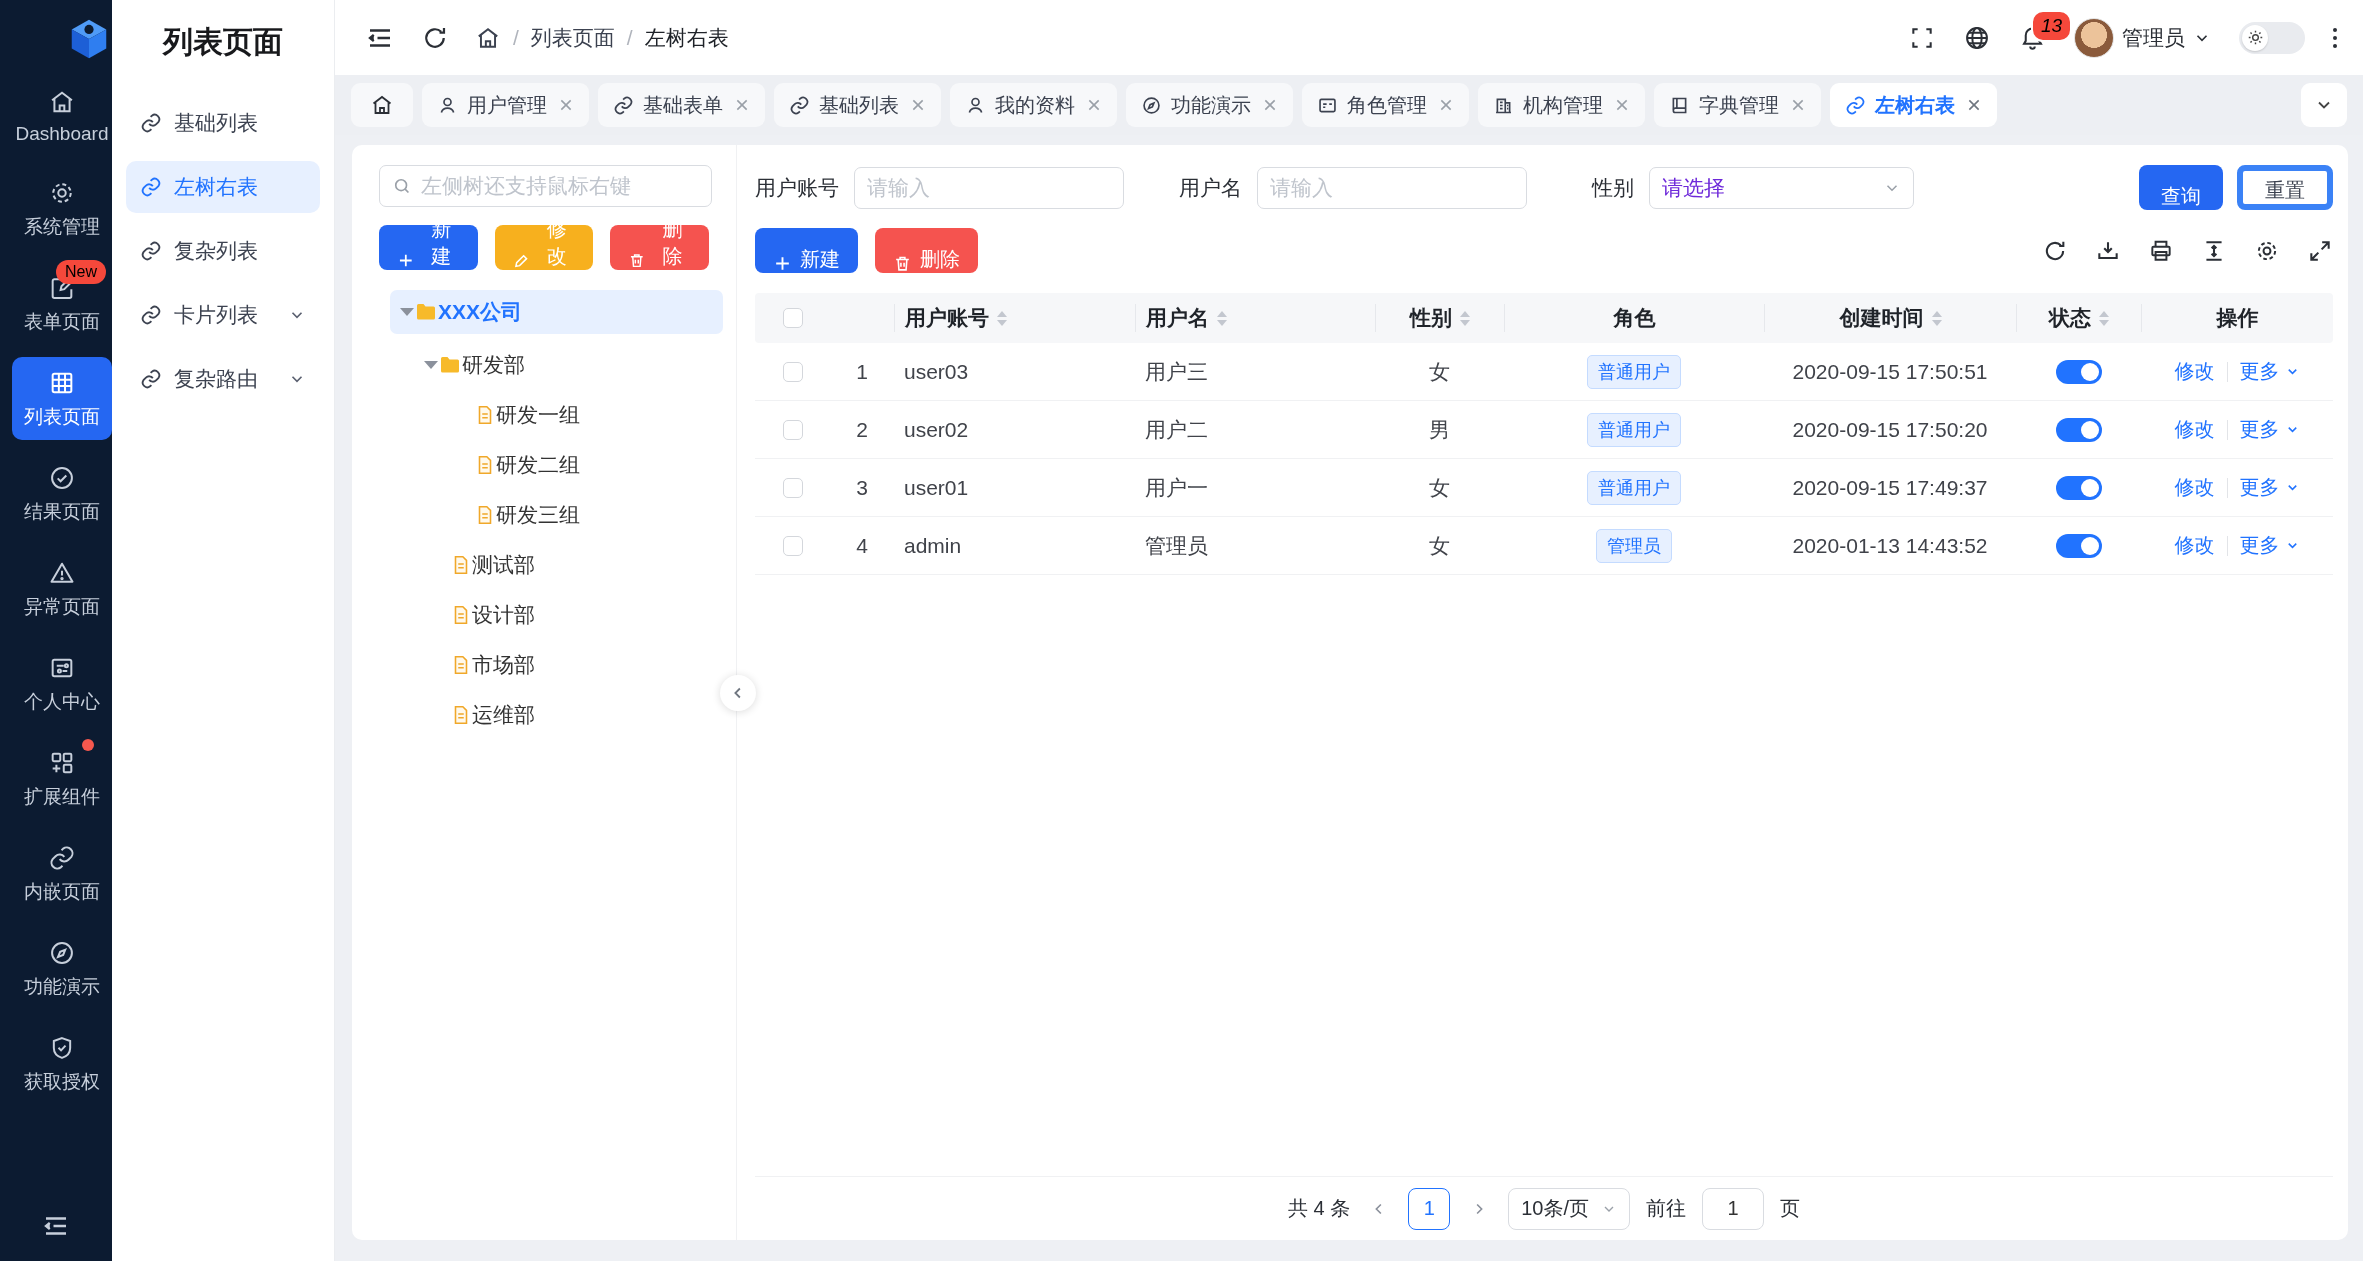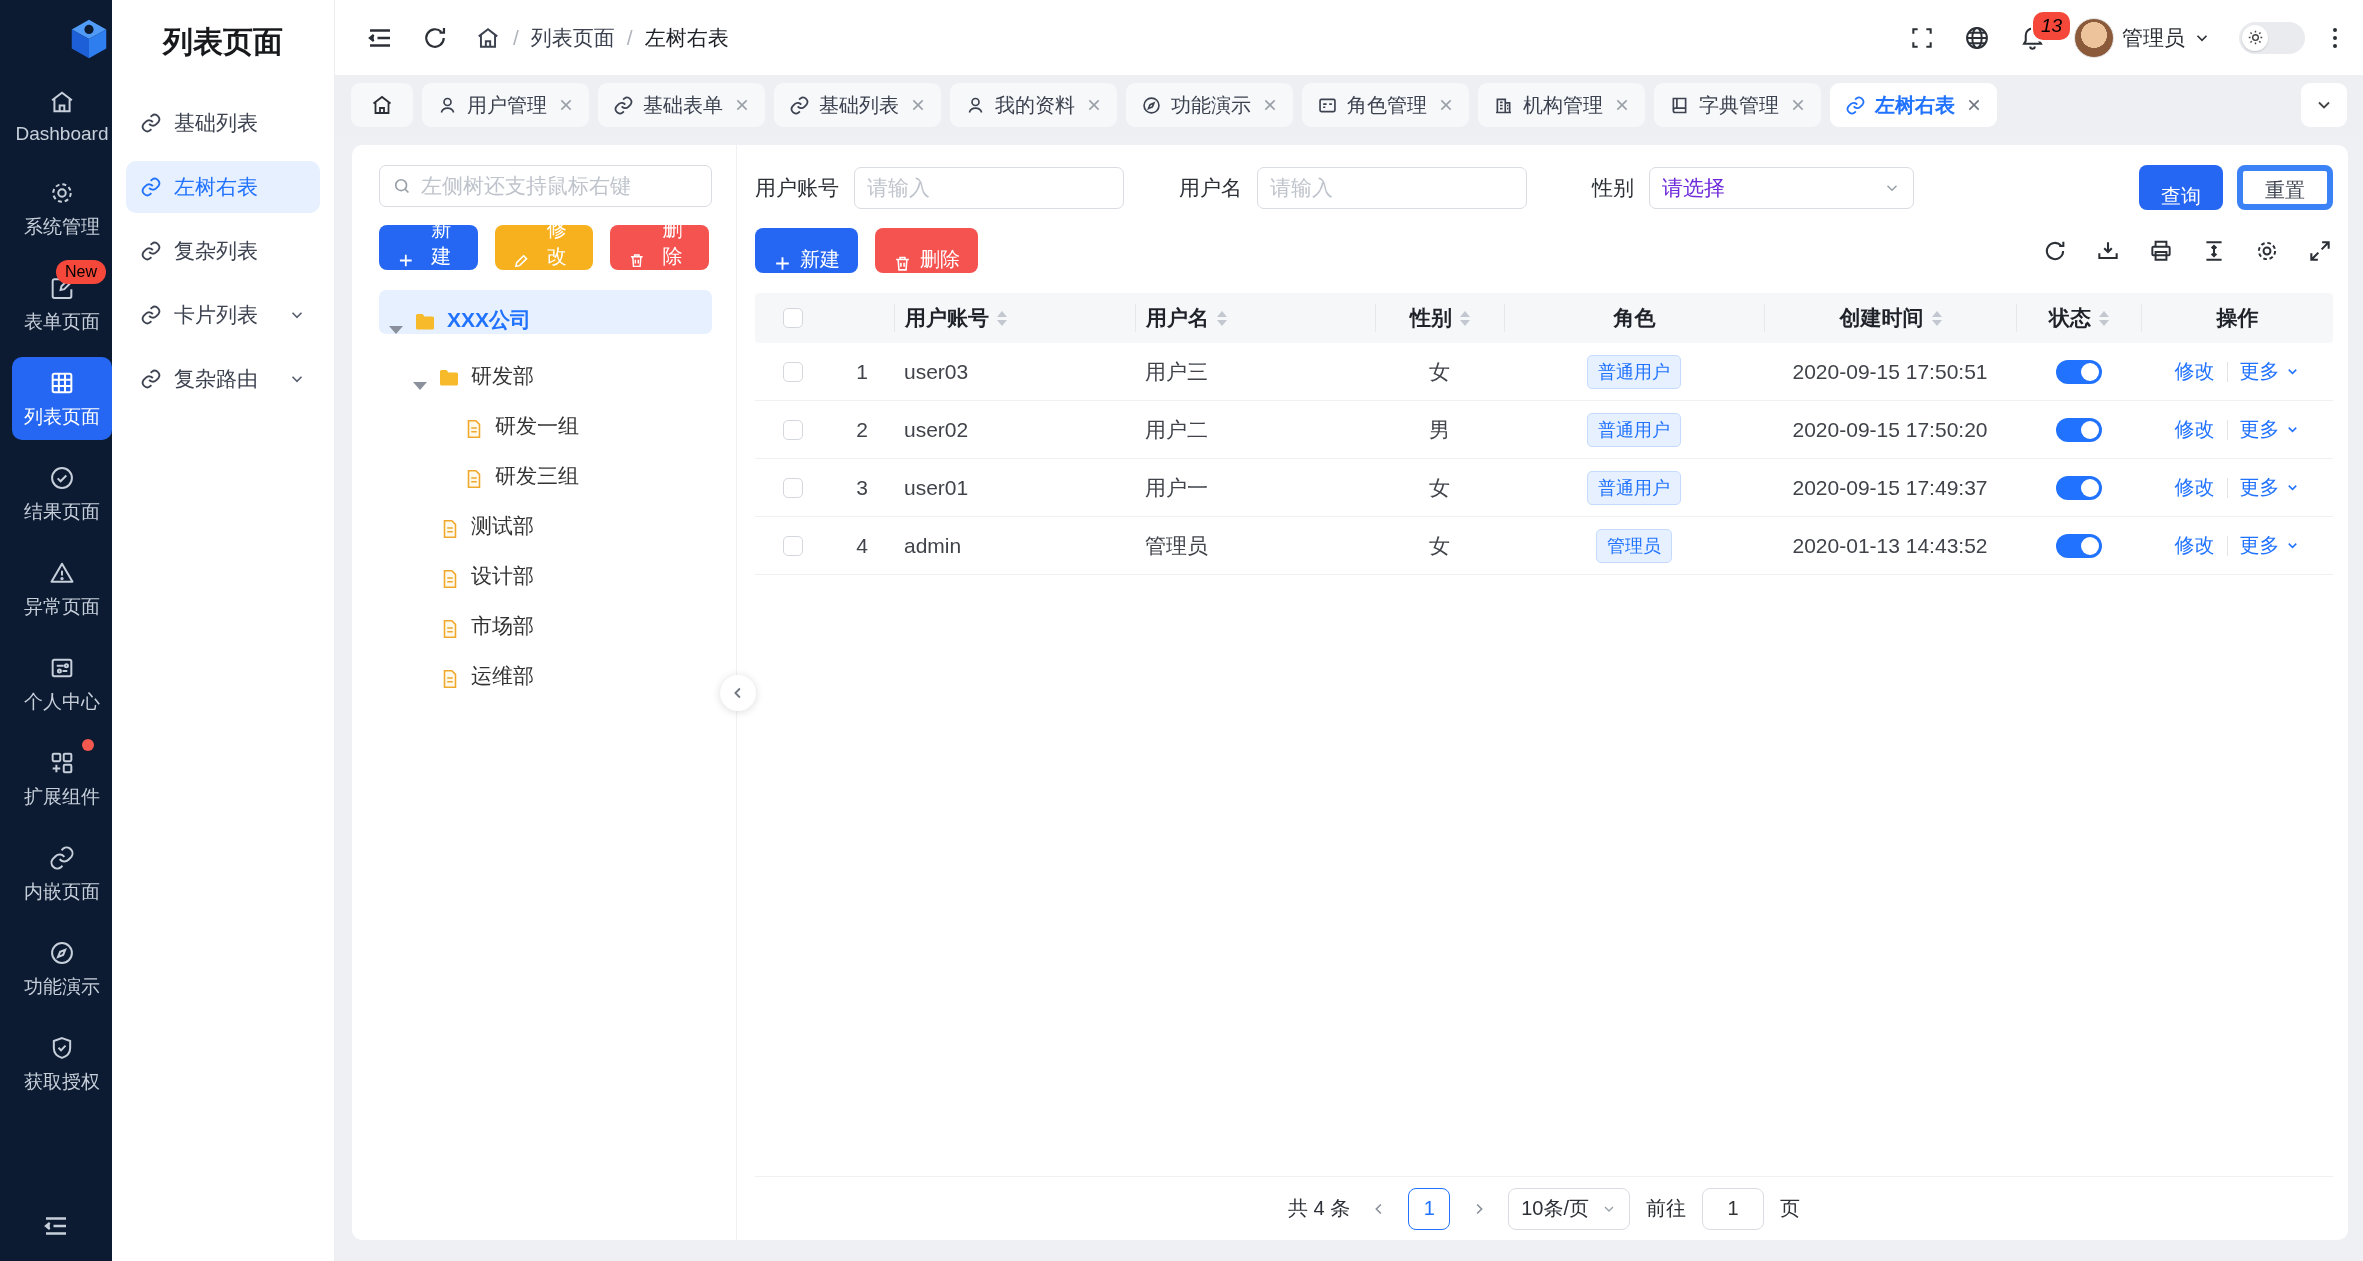--- a/index.html
+++ b/index.html
@@ -58,21 +58,21 @@
   
   .tree-panel { width:385px; flex-shrink:0; padding:20px 27px; border-right:1px solid #f0f1f3; }
   .tree-search { width:333px; height:42px; border:1px solid #d9dce1; border-radius:7px; display:flex; align-items:center; padding:0 12px; gap:9px; color:#b9bec7; }
   .tree-search input { border:none; outline:none; width:100%; font-size:21px; font-family:inherit; color:#333; }
   .tree-search input::placeholder { color:#bfc4cc; }
   .tree-btns { display:flex; gap:17px; margin:18px 0 20px; }
   .btn { height:45px; border:none; border-radius:8px; color:#fff; font-size:20px; font-family:inherit; display:flex; align-items:flex-end; gap:8px; padding:0 18px; cursor:pointer; }
   .btn-blue { background:#2567f2; }
   .btn-yellow { background:#f7b01e; }
   .btn-red { background:#f5534f; }
-  .tree-row { height:50px; display:flex; align-items:flex-end; gap:10px; cursor:pointer; }
+  .tree-row { height:50px; display:flex; align-items:center; cursor:pointer;margin-left:11px; }
   .tree-row.selected { background:#e7f0ff; border-radius:7px; width:333px; height:44px; margin-bottom:6px; }
   .tree-row .caret { width:0; height:0; border-left:7px solid transparent; border-right:7px solid transparent; border-top:8px solid #8b919c; flex-shrink:0; }
   .tree-label { color:#333; white-space:nowrap; }
   .tree-row.selected .tree-label { color:#2173ff; font-weight:bold; }
   .ind-root { padding-left:10px; } .ind-dept { padding-left:34px; } .ind-group { padding-left:84px; } .ind-leaf { padding-left:60px; }
 
   
   .handle { position:absolute; left:368px; top:530px; width:36px; height:36px; border-radius:50%; background:#fff; box-shadow:0 1px 8px rgba(0,0,0,.14); display:flex; align-items:center; justify-content:center; color:#6f7680; cursor:pointer; z-index:3; }
 
   
@@ -501,20 +501,27 @@
                 <path d="M6 3h8l4 4v14H6Z"></path>
                 <path d="M9 11h6M9 15h6"></path>
               </svg>
             <span class="tree-label">研发一组</span>
           </div>
           <div class="tree-row ind-group">
             <svg width="22" height="22" viewBox="0 0 24 24" fill="#fff9ec" stroke="#f0a82a" stroke-width="1.7">
                 <path d="M6 3h8l4 4v14H6Z"></path>
                 <path d="M9 11h6M9 15h6"></path>
               </svg>
+            <span class="tree-label">研发二组</span>
+          </div>
+          <div class="tree-row ind-group">
+            <svg width="22" height="22" viewBox="0 0 24 24" fill="#fff9ec" stroke="#f0a82a" stroke-width="1.7">
+                <path d="M6 3h8l4 4v14H6Z"></path>
+                <path d="M9 11h6M9 15h6"></path>
+              </svg>
             <span class="tree-label">研发三组</span>
           </div>
           <div class="tree-row ind-leaf">
             <svg width="22" height="22" viewBox="0 0 24 24" fill="#fff9ec" stroke="#f0a82a" stroke-width="1.7">
                 <path d="M6 3h8l4 4v14H6Z"></path>
                 <path d="M9 11h6M9 15h6"></path>
               </svg>
             <span class="tree-label">测试部</span>
           </div>
           <div class="tree-row ind-leaf">

